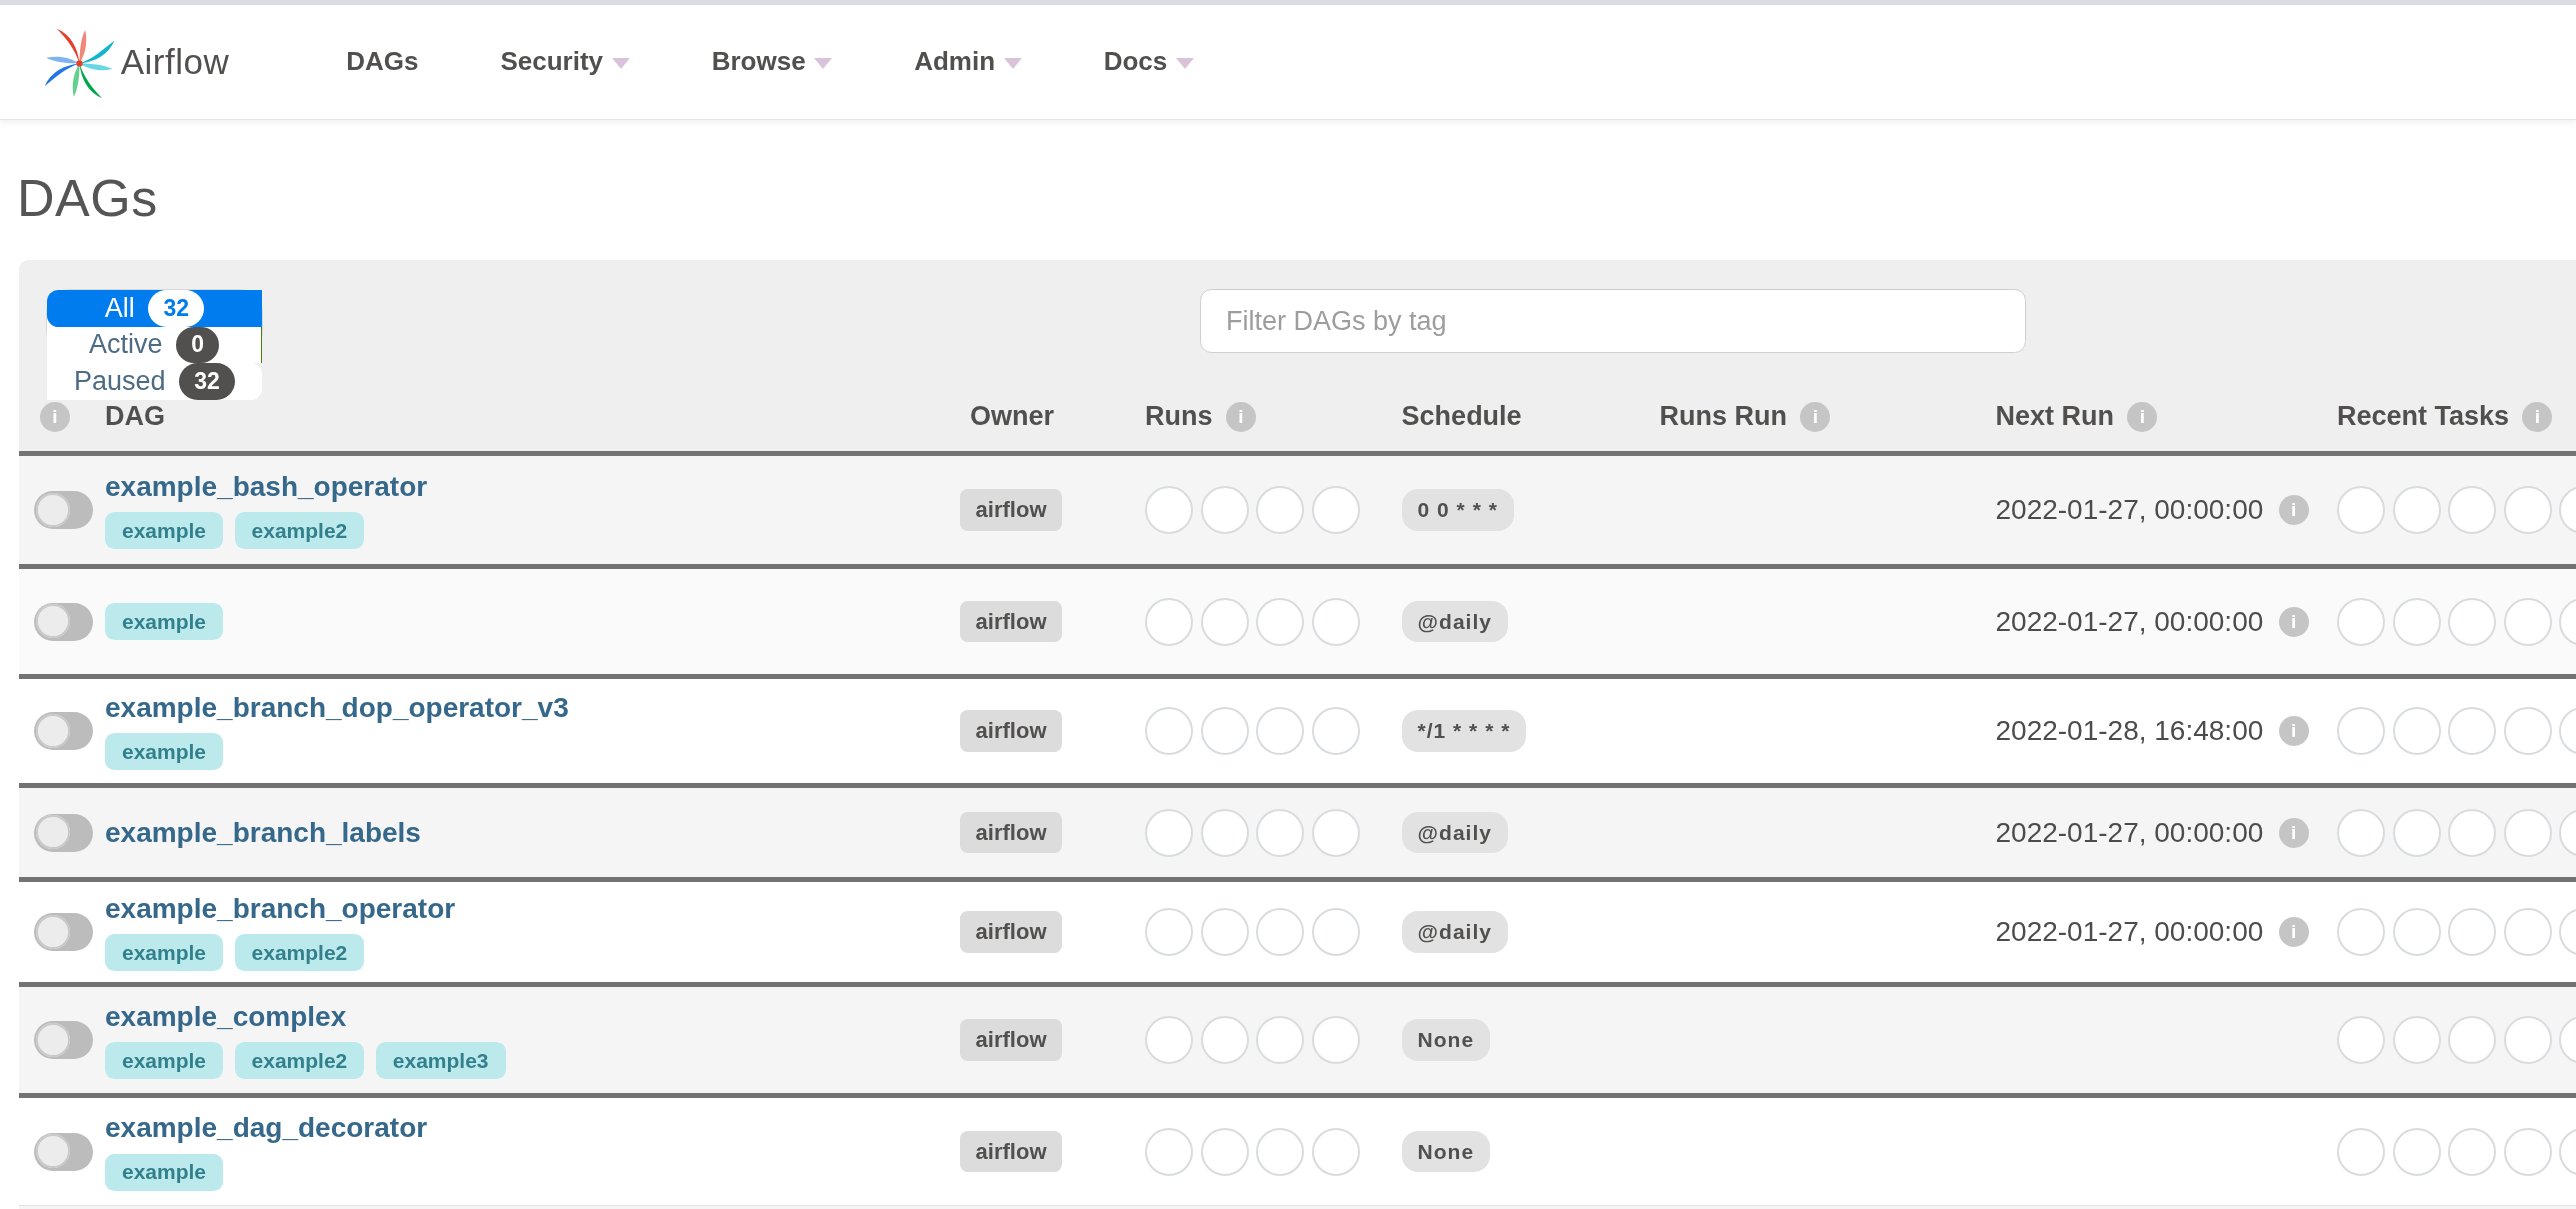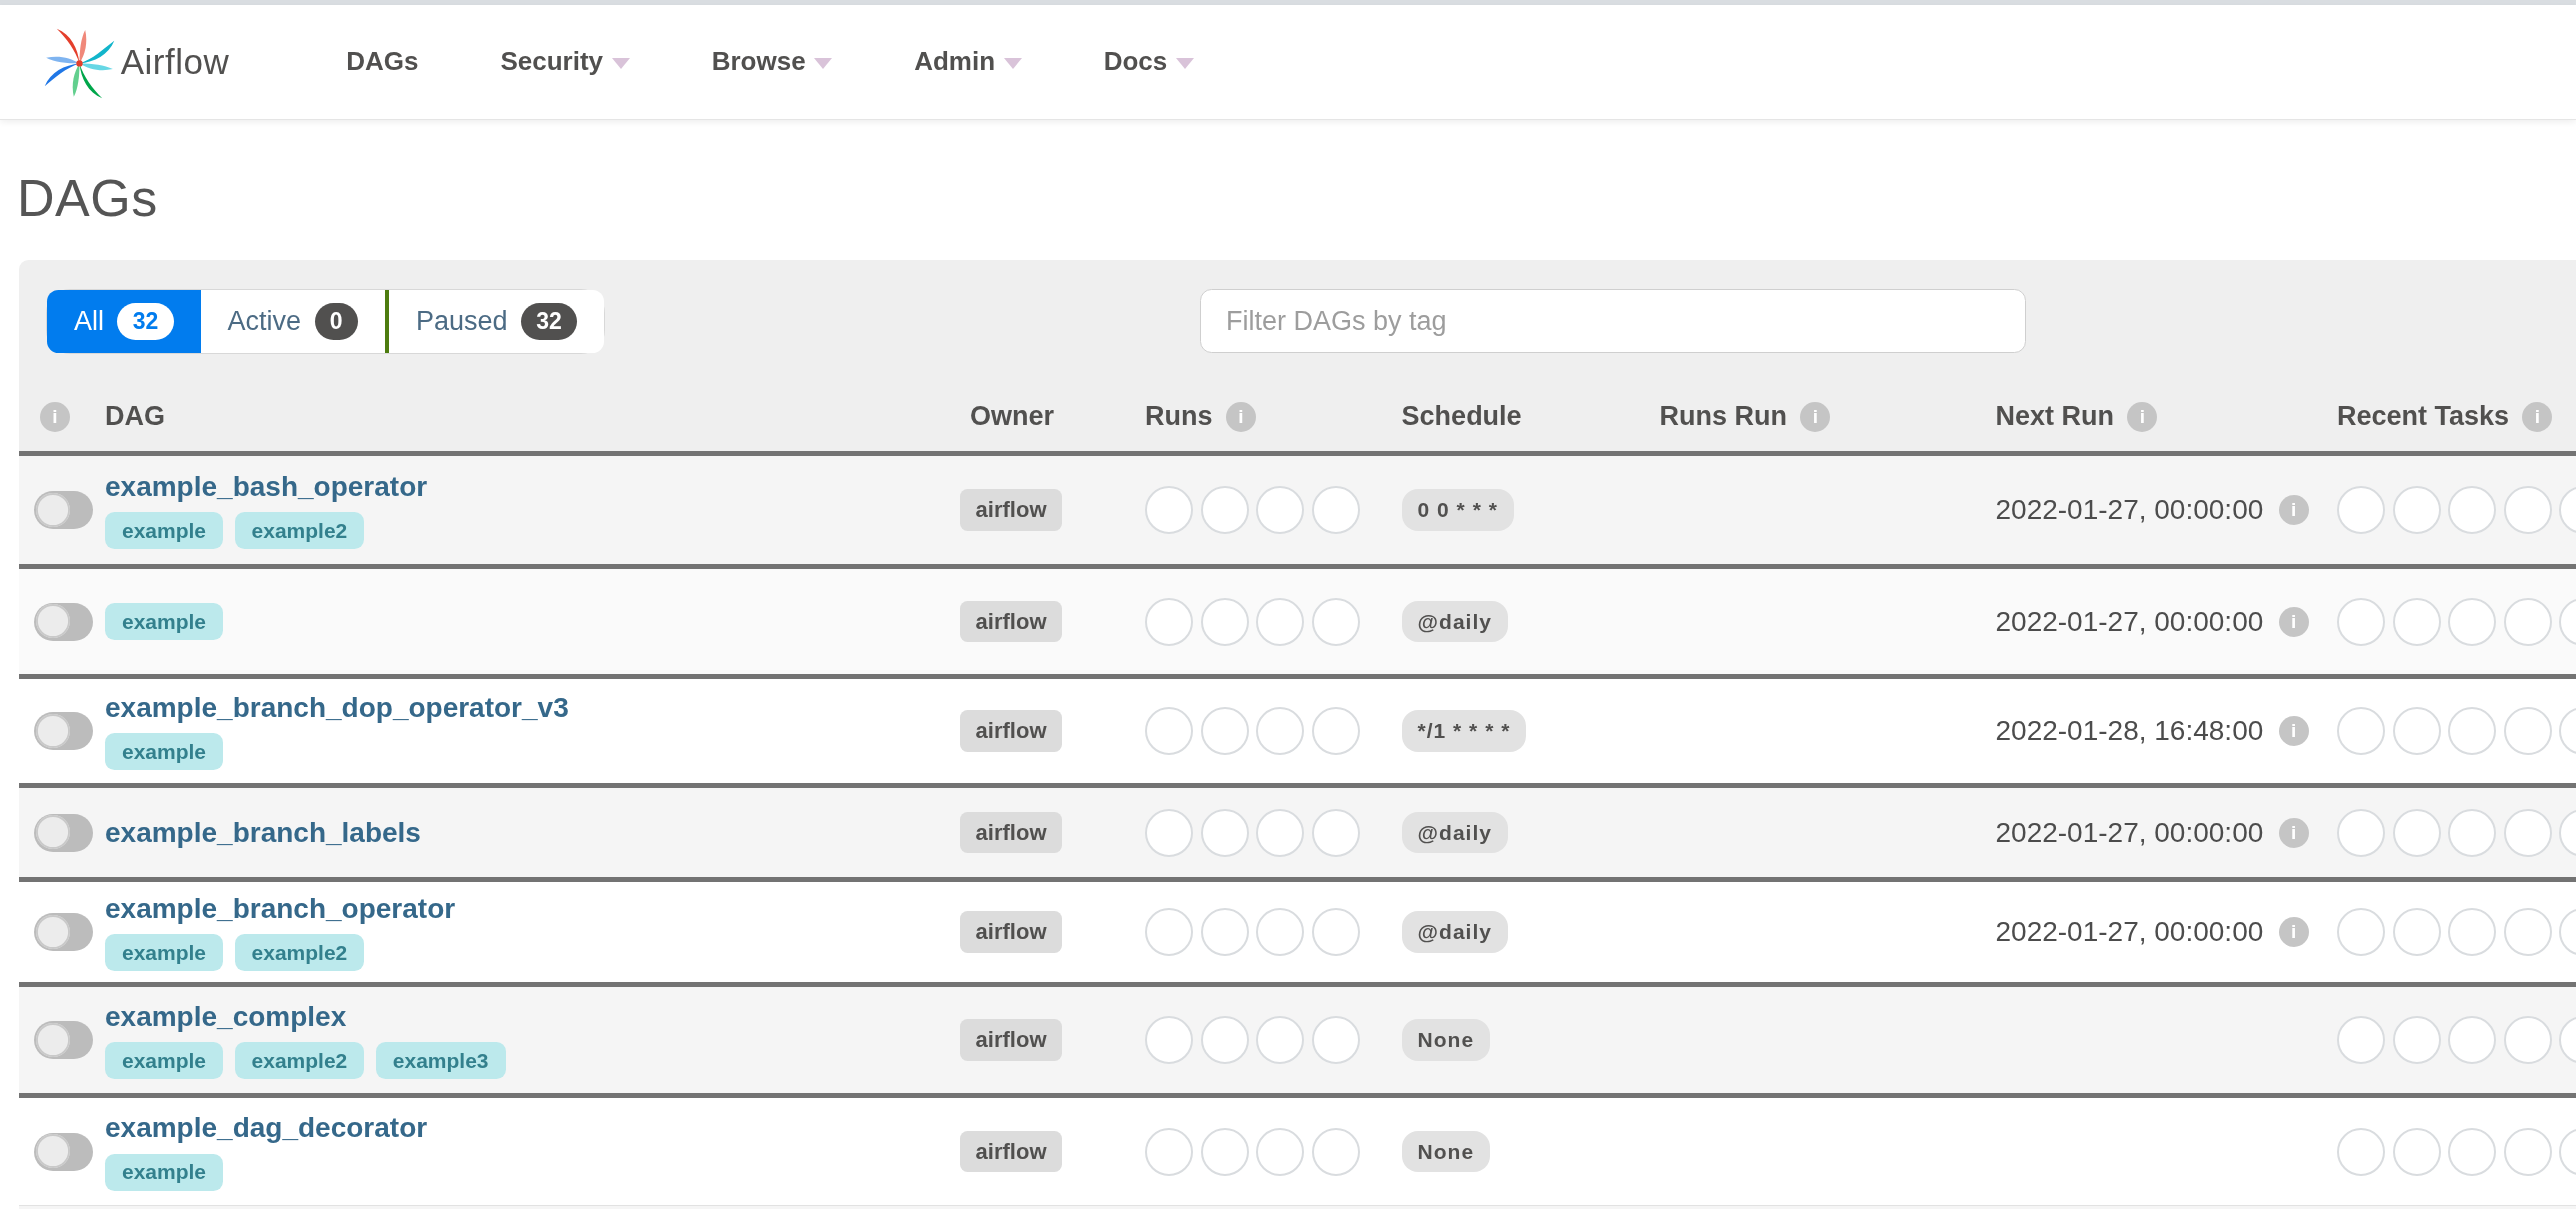--- a/index.html
+++ b/index.html
@@ -23,24 +23,24 @@
   
   .page-title { font-size:52px; font-weight:400; color:#555; margin:48px 0 0 17px; letter-spacing:0.5px; }
 
   
   .panel { position:absolute; left:19px; top:260px; right:0; bottom:0;
     background:#efefef; border-radius:9.5px 0 0 0; }
 
   
   .toolbar { position:relative; height:122px; }
   .btn-group { position:absolute; left:28px; top:30px; display:flex; height:63px;
-    border-radius:23px; box-shadow:0 0 0 1px #d8d8d8; background:#fff; }
+    border-radius:23px; box-shadow:0 0 0 1px #d8d8d8; background:#fff;flex-direction:column; }
   .tab-btn { display:flex; align-items:center; justify-content:center; gap:13.4px;
     padding:0 27px; font-size:27px; color:#4c6b84; background:#fff; cursor:pointer;
-    border-right:4px solid #4d7c0f; }
+    border-right:1px solid #4d7c0f; }
   .tab-btn:first-child { border-radius:11.5px 0 0 11.5px; }
   .tab-btn:last-child { border-radius:0 11.5px 11.5px 0; border-right:none; }
   .tab-btn.active { background:#017cee; color:#fff; border-right:none; }
   .tab-count { border-radius:21px; padding:4.8px 15.3px; font-size:23px; font-weight:700;
     background:#51504f; color:#fff; }
   .tab-btn.active .tab-count { background:#fff; color:#017cee; }
   .filter-input { position:absolute; left:1181px; top:29px; width:826px; height:64px;
     border:1.9px solid #cfcfcf; border-radius:11.5px; background:#fff; font-size:27px;
     color:#51504f; padding:0 25px; outline:none;
     font-family:"Liberation Sans","DejaVu Sans",sans-serif; }

